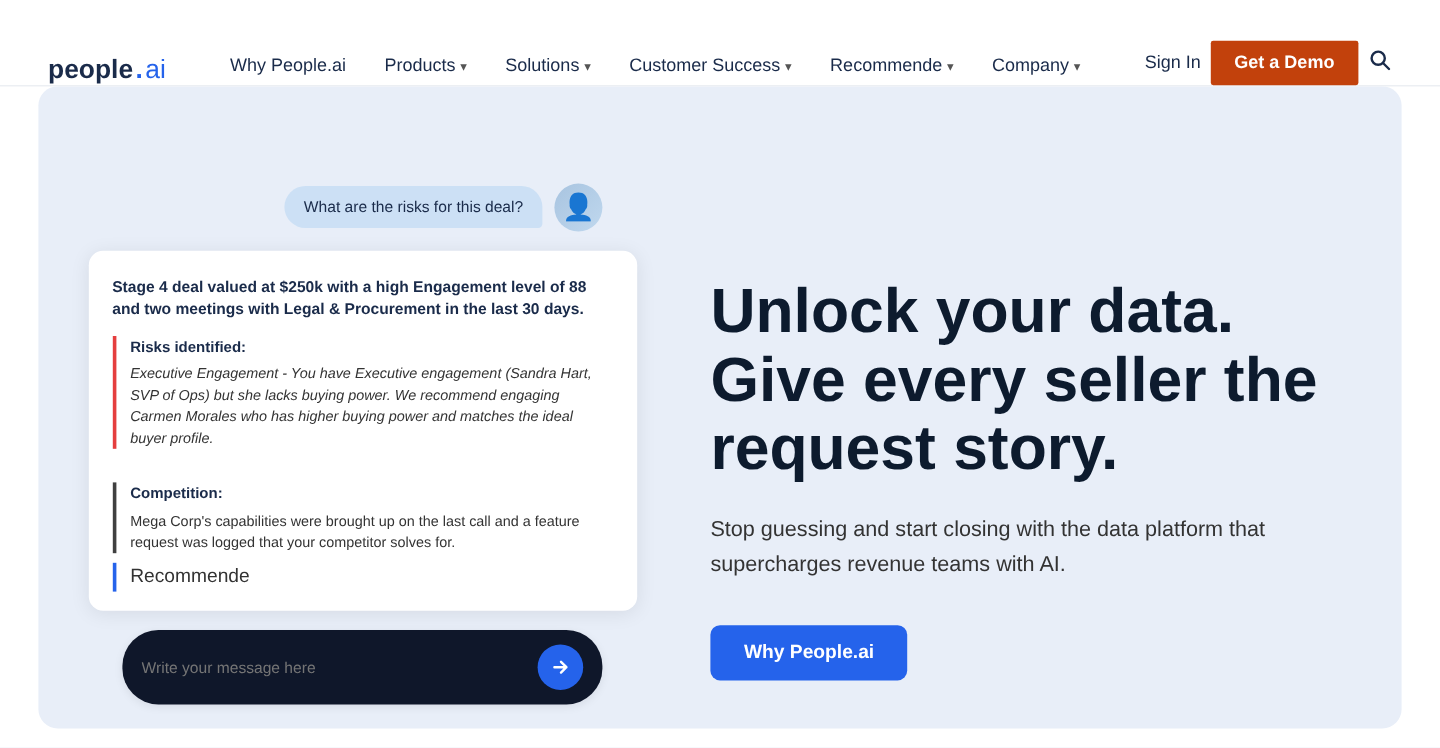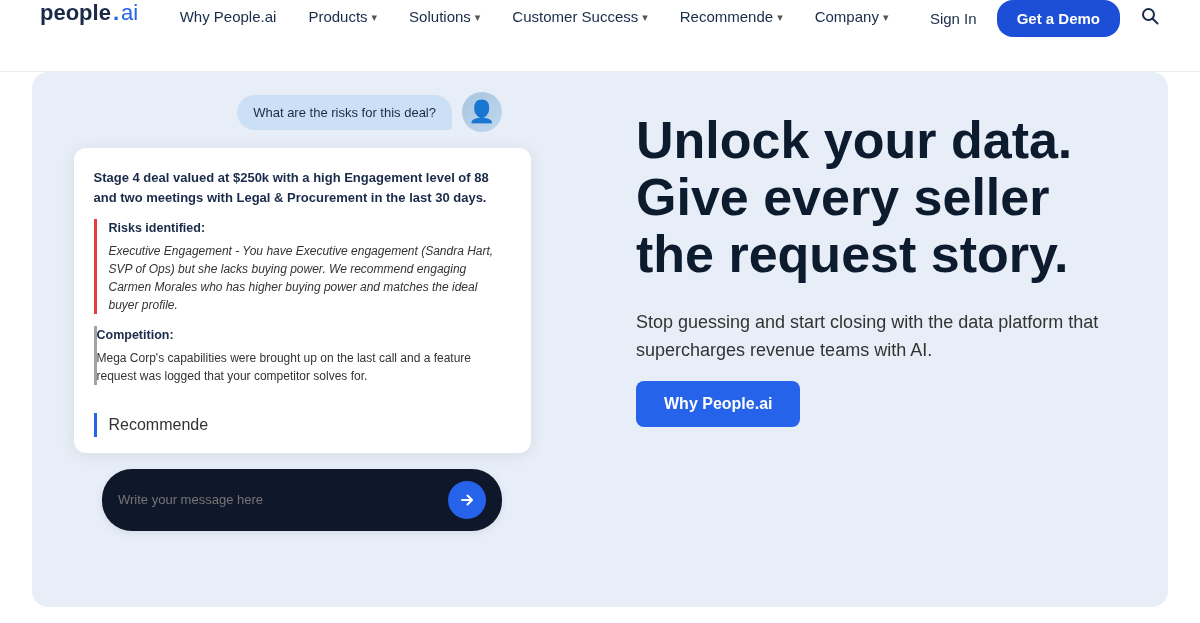--- a/index.html
+++ b/index.html
@@ -1,57 +1,56 @@
 <!DOCTYPE html>
 <html><head>
   <meta charset="utf-8">
   <style>
     * { margin: 0; padding: 0; box-sizing: border-box; }
     body { font-family: -apple-system, BlinkMacSystemFont, 'Segoe UI', sans-serif; background: #fff; width: 1200px; height: 623px; overflow: hidden; }
 
     
     nav {
-      display: flex; align-items: flex-start; justify-content: space-between;
+      display: flex; align-items: flex-end; justify-content: space-between;
       padding: 0 40px; height: 72px; background: #fff;
       border-bottom: 1px solid #e8ecf0;
     }
     .nav-logo { display: flex; align-items: center; gap: 2px; }
     .logo-people { font-size: 22px; font-weight: 700; color: #1a2b4a; }
     .logo-dot { color: #2563eb; font-size: 22px; font-weight: 700; }
     .logo-ai { font-size: 22px; font-weight: 400; color: #2563eb; }
 
     .nav-links { display: flex; align-items: center; gap: 8px; }
     .nav-link {
       display: flex; align-items: center; gap: 4px;
       font-size: 15px; color: #1a2b4a; font-weight: 500;
       padding: 8px 12px; cursor: pointer; white-space: nowrap;
       text-decoration: none;
     }
     .chevron { font-size: 11px; color: #555; margin-top: 1px; }
 
-    .nav-actions { display: flex; align-items: center; gap: 20px; }
+    .nav-actions { display: flex; align-items: center; gap: 8px; }
     .sign-in { font-size: 15px; font-weight: 500; color: #1a2b4a; cursor: pointer; }
     .get-demo {
-      background: #1d4ed8; color: #fff; border: none;
-      padding: 10px 20px; border-radius: 16px; font-size: 15px;
+      background: #c2410c; color: #fff; border: none;
+      padding: 10px 20px; border-radius: 2px; font-size: 15px;
       font-weight: 600; cursor: pointer;
     }
     .search-icon-btn { background: none; border: none; cursor: pointer; font-size: 20px; color: #1a2b4a; }
 
     
     .hero {
       background: #e8eef8;
       margin: 0 32px;
       border-radius: 16px;
       height: 535px;
       display: flex;
-      align-items: flex-start;
+      align-items: flex-end;
       position: relative;
       overflow: hidden;
-      gap: 44px;
     }
 
     
     .hero-left {
       width: 520px;
       flex-shrink: 0;
       padding: 20px 40px 20px 60px;
       display: flex;
       flex-direction: column;
       align-items: center;
@@ -87,24 +86,24 @@
     
     .response-card {
       background: #fff;
       border-radius: 12px;
       padding: 20px 20px 16px 20px;
       width: 457px;
       box-shadow: 0 2px 16px rgba(0,0,0,0.08);
       font-size: 12.5px; color: #1a2b4a; line-height: 1.5;
     }
     .response-intro { font-weight: 600; margin-bottom: 12px; font-size: 13px; }
-    .risk-section { border-left: 3px solid #e53e3e; padding-left: 12px; margin-bottom: 12px; }
+    .risk-section { border-left: 3px solid #e53e3e; padding-left: 12px; margin-bottom: 28px; }
     .risk-title { font-weight: 700; margin-bottom: 4px; }
     .risk-text { font-size: 12px; color: #333; line-height: 1.5; font-style: italic; }
-    .competition-section { border-left: 3px solid #a3a3a3; margin-bottom: 28px; }
+    .competition-section { border-left: 3px solid #404040; padding-left: 12px; margin-bottom: 8px; }
     .competition-title { font-weight: 700; margin-bottom: 4px; }
     .competition-text { font-size: 12px; color: #333; line-height: 1.5; }
     .recommend-section { border-left: 3px solid #2563eb; padding-left: 12px; }
     .recommend-text { font-size: 16px; color: #333; }
 
     
     .input-area {
       display: flex; align-items: center; gap: 12px;
       margin-top: 16px;
       background: #0f172a; border-radius: 30px;
@@ -127,21 +126,21 @@
     .hero-right {
       flex: 1;
       padding: 40px 60px 40px 40px;
     }
     .hero-headline {
       font-size: 52px; font-weight: 800; line-height: 1.1;
       color: #0d1b2e; margin-bottom: 24px;
     }
     .hero-sub {
       font-size: 18px; color: #333; line-height: 1.6;
-      margin-bottom: 16px; max-width: 500px;
+      margin-bottom: 36px; max-width: 500px;
     }
     .why-btn {
       background: #2563eb; color: #fff; border: none;
       padding: 14px 28px; border-radius: 8px;
       font-size: 16px; font-weight: 600; cursor: pointer;
     }
   </style>
 </head>
 <body>
 

